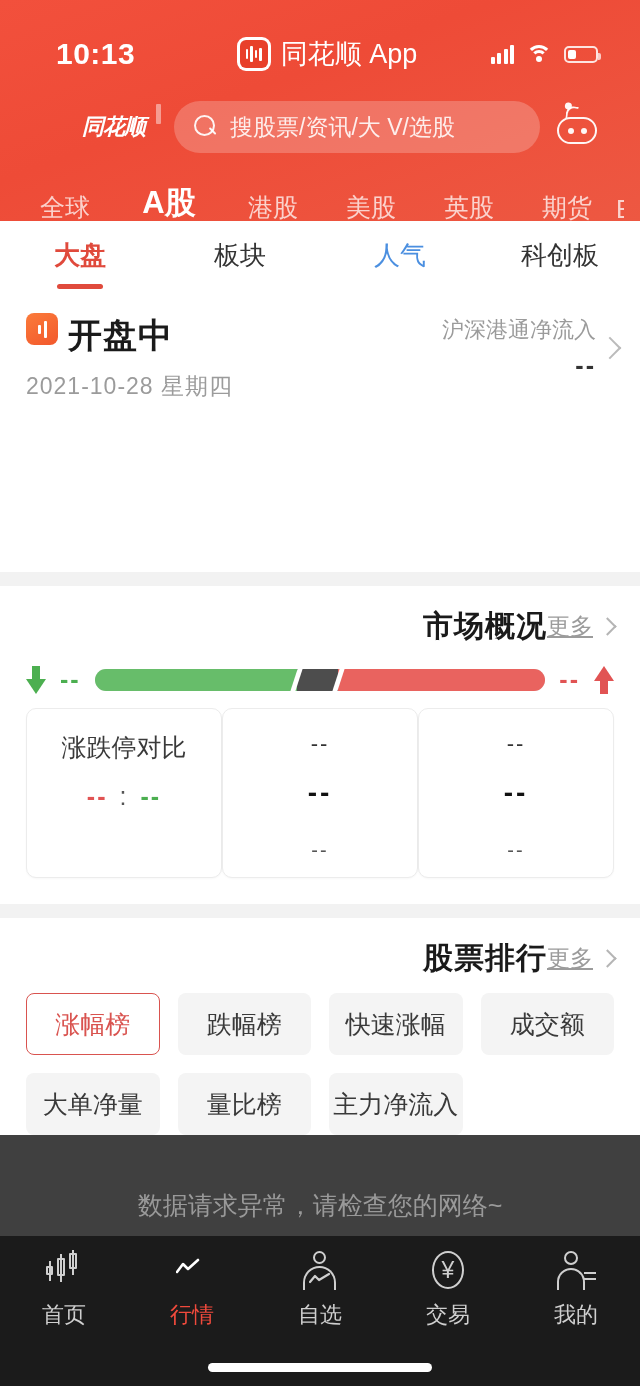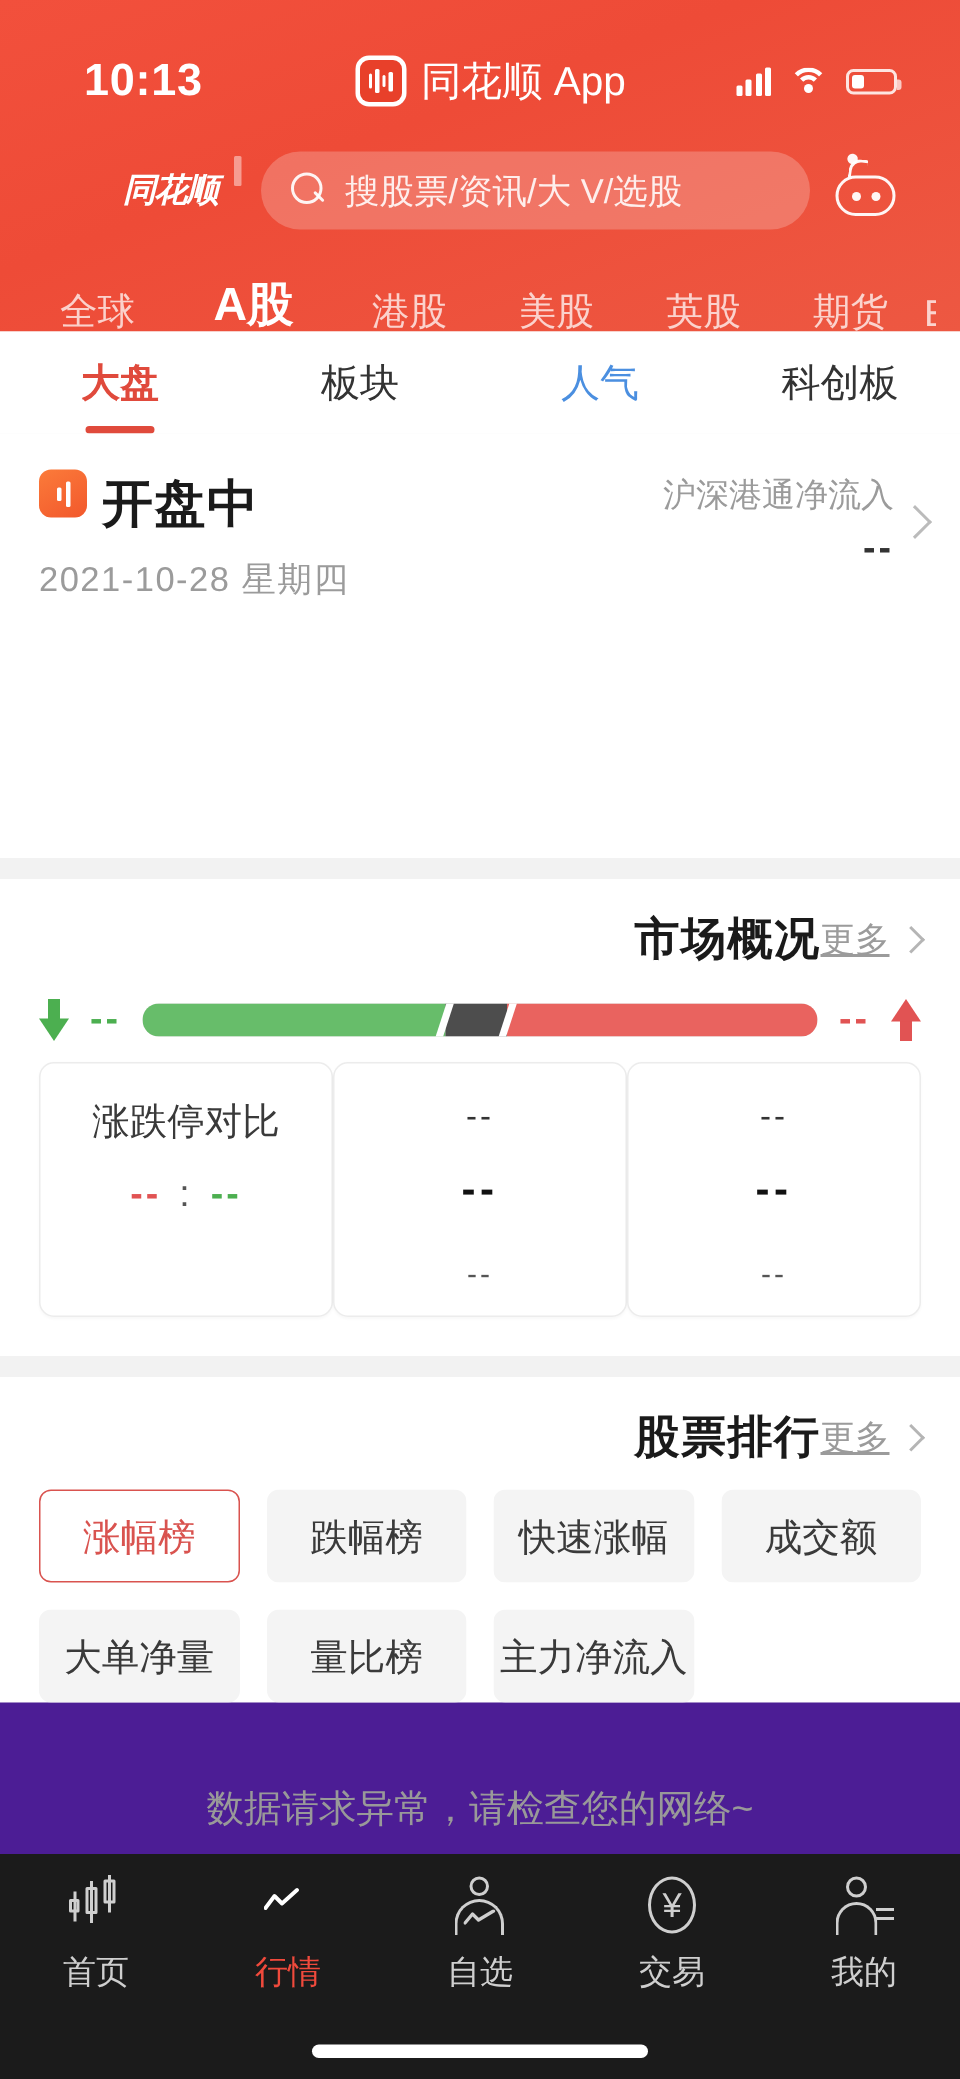--- a/index.html
+++ b/index.html
@@ -454,21 +454,21 @@
   .chip.active {
     background: #ffffff;
     border: 1px solid #d9534f;
     color: #d9534f;
   }
   .error-msg {
     text-align: center;
     font-size: 25px;
     color: #999999;
     padding: 54px 0 22px 0;
-    background: #4c1d95;
+    background: #404040;
   }
 
   
   .bottom-nav {
     position: absolute;
     left: 0; right: 0; bottom: 0;
     height: 150px;
     background: #1b1b1b;
     display: flex;
     align-items: flex-start;

